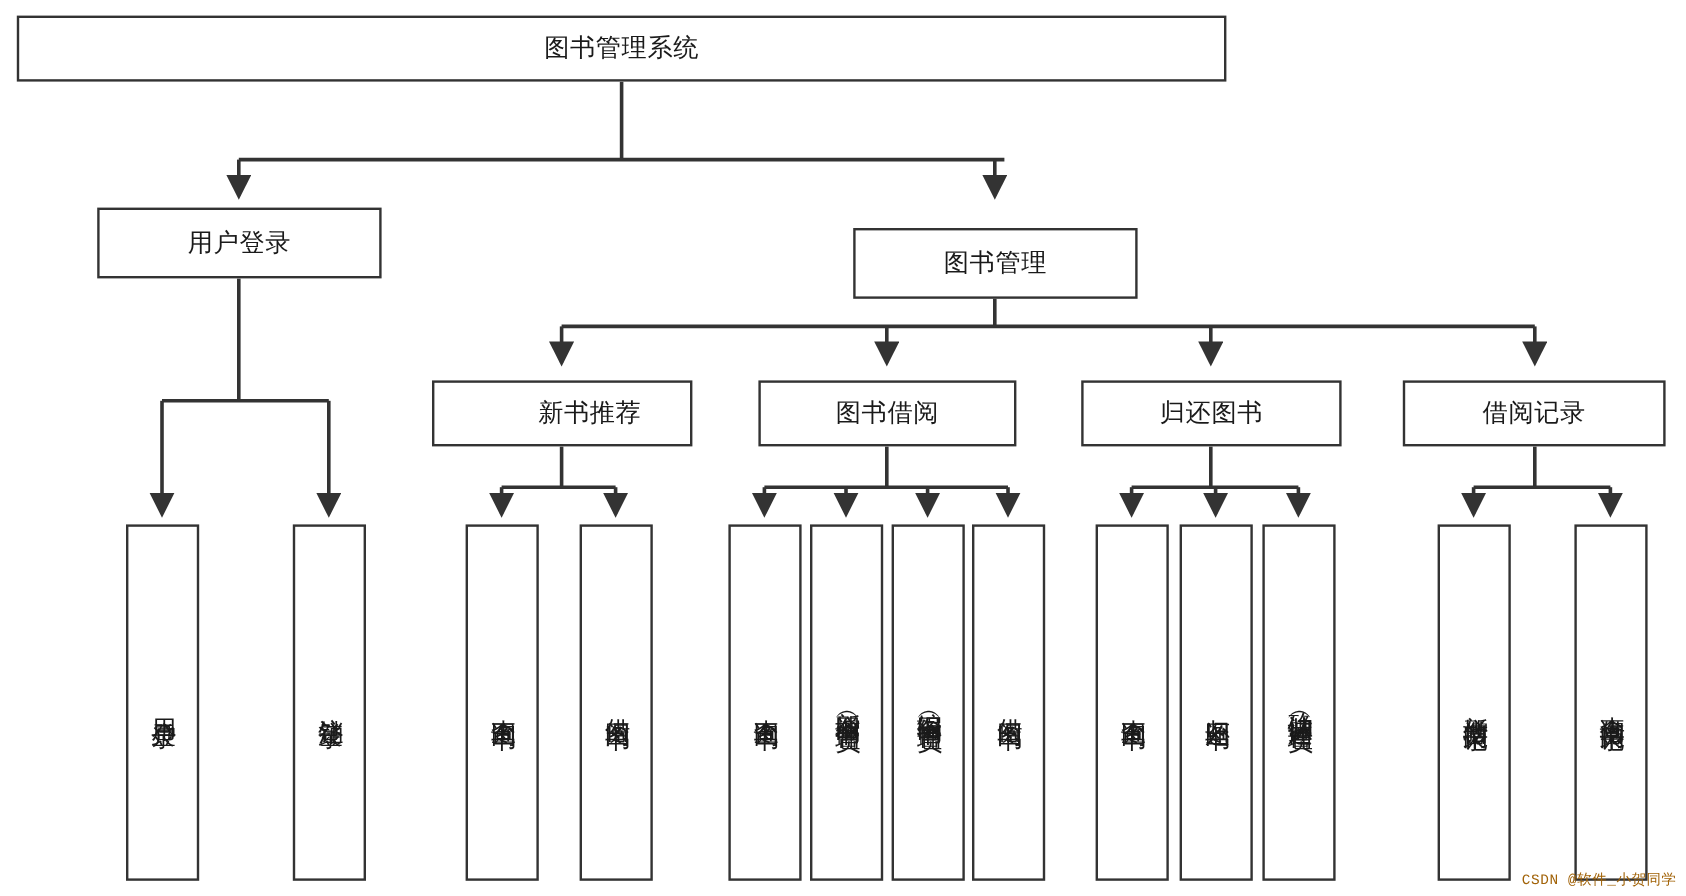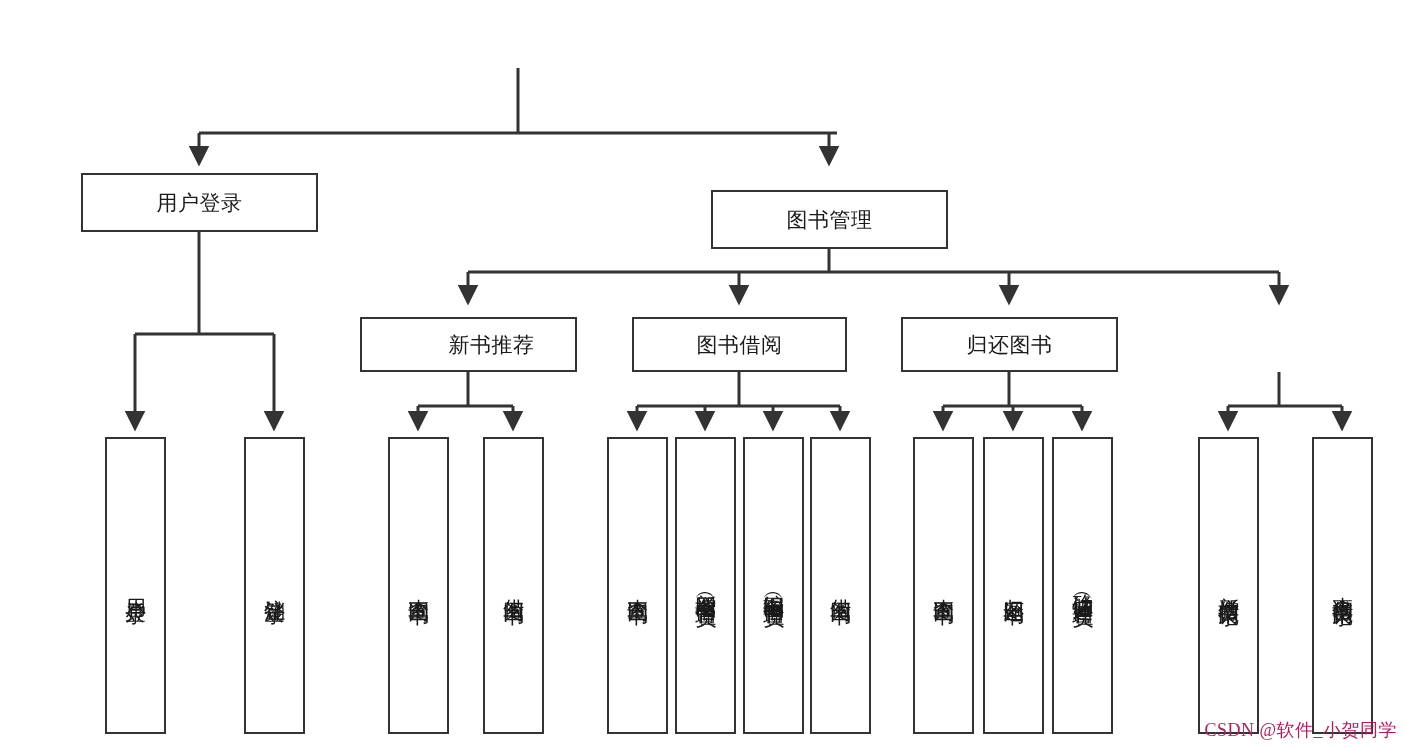--- a/index.html
+++ b/index.html
@@ -54,26 +54,26 @@
   }
   .node.v > span {
     writing-mode: vertical-rl;
     text-orientation: upright;
     display: block;
   }
   #watermark {
     position: absolute;
     right: 8px;
     bottom: 5px;
-    font-size: 18px;
-    color: #be185d;
+    font-size: 12px;
+    color: #a16207;
     letter-spacing: 0.5px;
     white-space: nowrap;
     z-index: 3;
-    font-family: Liberation Serif, serif;
+    font-family: Liberation Mono, monospace;
   }
 </style>
 </head>
 <body>
 
 <div id="canvas">
 
   <svg id="edges" viewBox="0 0 1405 747" width="1405" height="747" aria-hidden="true">
     <defs>
       <marker id="arrow" viewBox="0 0 12 12" refX="10" refY="6" markerWidth="7" markerHeight="7" orient="auto-start-reverse">
@@ -117,36 +117,42 @@
       <path d="M 1013 406 L 1013 428" marker-end="url(#arrow)"></path>
       <path d="M 1082 406 L 1082 428" marker-end="url(#arrow)"></path>
 
       <path d="M 1279 372 L 1279 406"></path>
       <path d="M 1228 406 L 1342 406"></path>
       <path d="M 1228 406 L 1228 428" marker-end="url(#arrow)"></path>
       <path d="M 1342 406 L 1342 428" marker-end="url(#arrow)"></path>
     </g>
   </svg>
 
+  <div class="node h" style="left:14px; top:13px; width:1008px; height:55px;">
+    <span>图书管理系统</span>
+  </div>
 
   <div class="node h" style="left:81px; top:173px; width:237px; height:59px;">
     <span>用户登录</span>
   </div>
   <div class="node h" style="left:711px; top:190px; width:237px; height:59px;">
     <span>图书管理</span>
   </div>
 
   <div class="node h" style="left:360px; top:317px; width:217px; height:55px;padding-left:46px;">
     <span>新书推荐</span>
   </div>
   <div class="node h" style="left:632px; top:317px; width:215px; height:55px;">
     <span>图书借阅</span>
   </div>
   <div class="node h" style="left:901px; top:317px; width:217px; height:55px;">
     <span>归还图书</span>
+  </div>
+  <div class="node h" style="left:1169px; top:317px; width:219px; height:55px;">
+    <span>借阅记录</span>
   </div>
 
   <div class="node v" style="left:105px; top:437px; width:61px; height:297px;">
     <span>用户登录</span>
   </div>
   <div class="node v" style="left:244px; top:437px; width:61px; height:297px;">
     <span>注销登录</span>
   </div>
 
   <div class="node v" style="left:388px; top:437px; width:61px; height:297px;">

